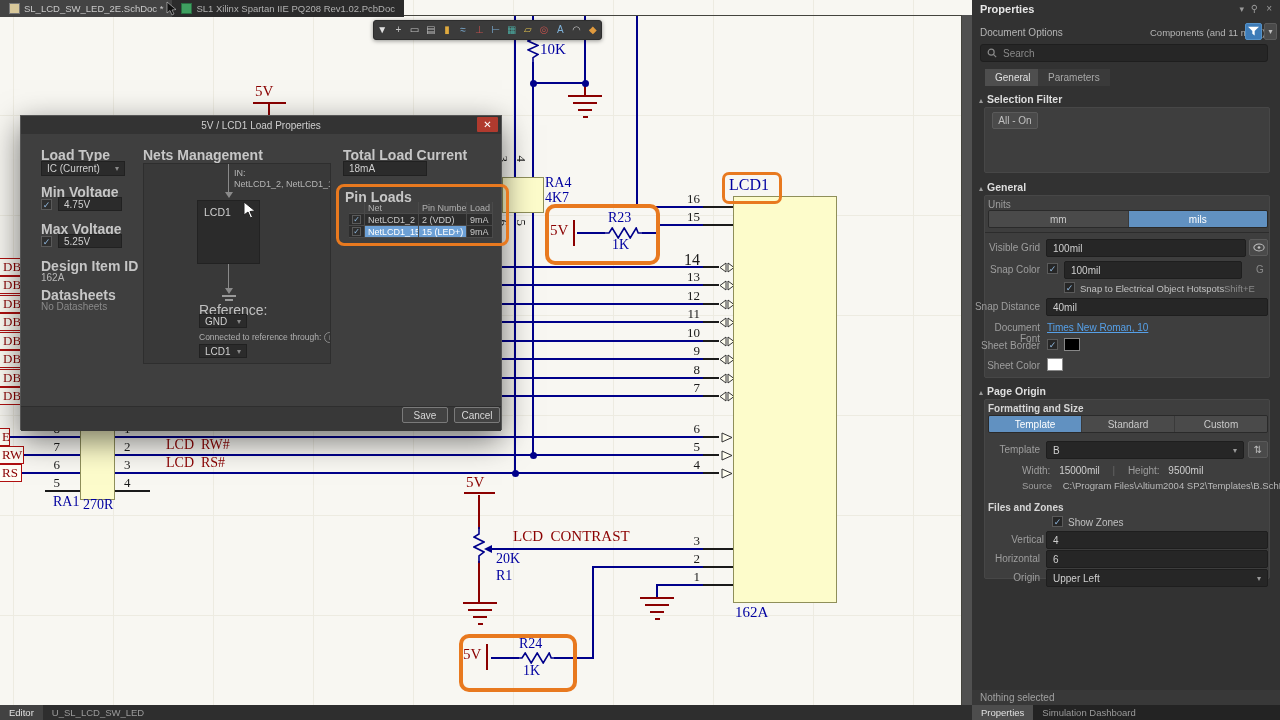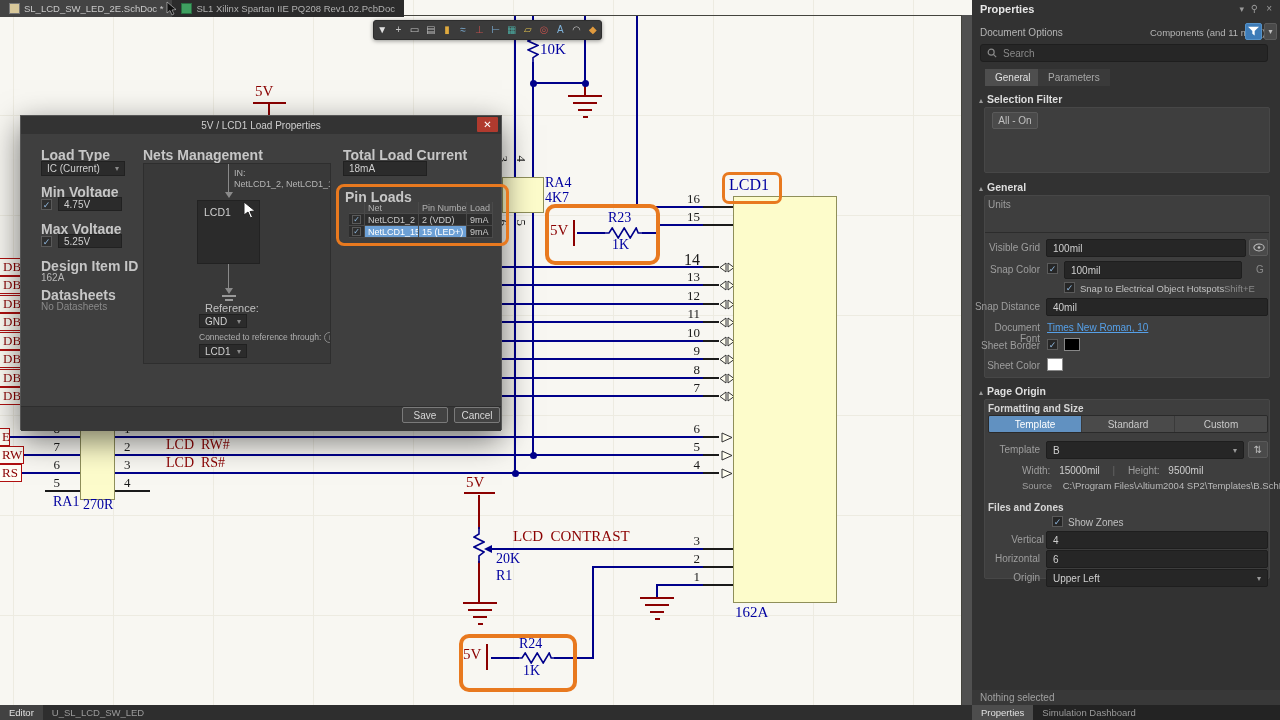--- a/index.html
+++ b/index.html
@@ -422,21 +422,21 @@
       <div class="gahead" style="left:81px;top:28px;"></div>
       <div class="abs" style="left:90px;top:4px;font-size:9px;color:#b5b5b5;">IN:</div>
       <div class="abs" style="left:90px;top:15px;font-size:9px;color:#b5b5b5;white-space:nowrap;">NetLCD1_2, NetLCD1_15</div>
       <div id="lcd1box">
         <span class="abs" style="left:6px;top:5px;font-size:10.5px;">LCD1</span>
       </div>
       <div class="garrow" style="left:84px;top:100px;height:24px;"></div>
       <div class="gahead" style="left:81px;top:124px;"></div>
       <div class="abs" style="left:78px;top:131px;width:14px;height:2px;background:#999;"></div>
       <div class="abs" style="left:81px;top:135px;width:8px;height:2px;background:#999;"></div>
-      <div class="abs" style="left:61px;top:138px;font-size:11px;color:#c0c0c0;">Reference:</div>
+      <div class="abs" style="left:55px;top:138px;font-size:14px;color:#c0c0c0;">Reference:</div>
       <div class="fld ddl" style="left:55px;top:150px;width:48px;height:14px;">
         <span>GND</span>
           <span class="car">▾</span>
       </div>
       <div class="abs" style="left:55px;top:168px;font-size:8.5px;color:#b0b0b0;white-space:nowrap;">
         <span>Connected to reference through:</span><span class="info-i">i</span>
       </div>
       <div class="fld ddl" style="left:55px;top:180px;width:48px;height:14px;">
         <span>LCD1</span>
           <span class="car">▾</span>
@@ -514,20 +514,24 @@
     <div class="abs" style="left:66px;top:69px;padding:3px 10px;background:#3a3a3a;color:#a8a8a8;">Parameters</div>
 
     <div class="sechead" style="left:7px;top:93px;"><span class="tri">▴</span><span>Selection Filter</span></div>
     <div class="card" style="left:12px;top:107px;width:286px;height:66px;"></div>
     <div class="abs pbtn" style="left:20px;top:112px;width:46px;height:17px;font-size:10px;">All - On</div>
     <div id="fbtns-host"></div>
 
     <div class="sechead" style="left:7px;top:181px;"><span class="tri">▴</span><span>General</span></div>
     <div class="card" style="left:12px;top:195px;width:286px;height:183px;"></div>
     <div class="abs" style="left:16px;top:199px;color:#9e9e9e;">Units</div>
+    <div class="seg" style="left:16px;top:210px;width:278px;height:16px;">
+      <div>mm</div>
+      <div class="on">mils</div>
+    </div>
     <div class="abs" style="left:13px;top:232px;width:284px;height:1px;background:#2c2c2c;"></div>
 
     <div class="plab" style="left:0;top:242px;width:68px;">Visible Grid</div>
     <div class="pfld" style="left:74px;top:239px;width:200px;height:17px;">
         <span>100mil</span>
       </div>
     <div class="pbtn" style="left:277px;top:239px;width:19px;height:17px;">
       <svg width="12" height="9" viewBox="0 0 14 10">
           <ellipse cx="7" cy="5" rx="6" ry="4" fill="none" stroke="#c0c0c0" stroke-width="1.2"></ellipse>
           <circle cx="7" cy="5" r="1.6" fill="#c0c0c0"></circle>

